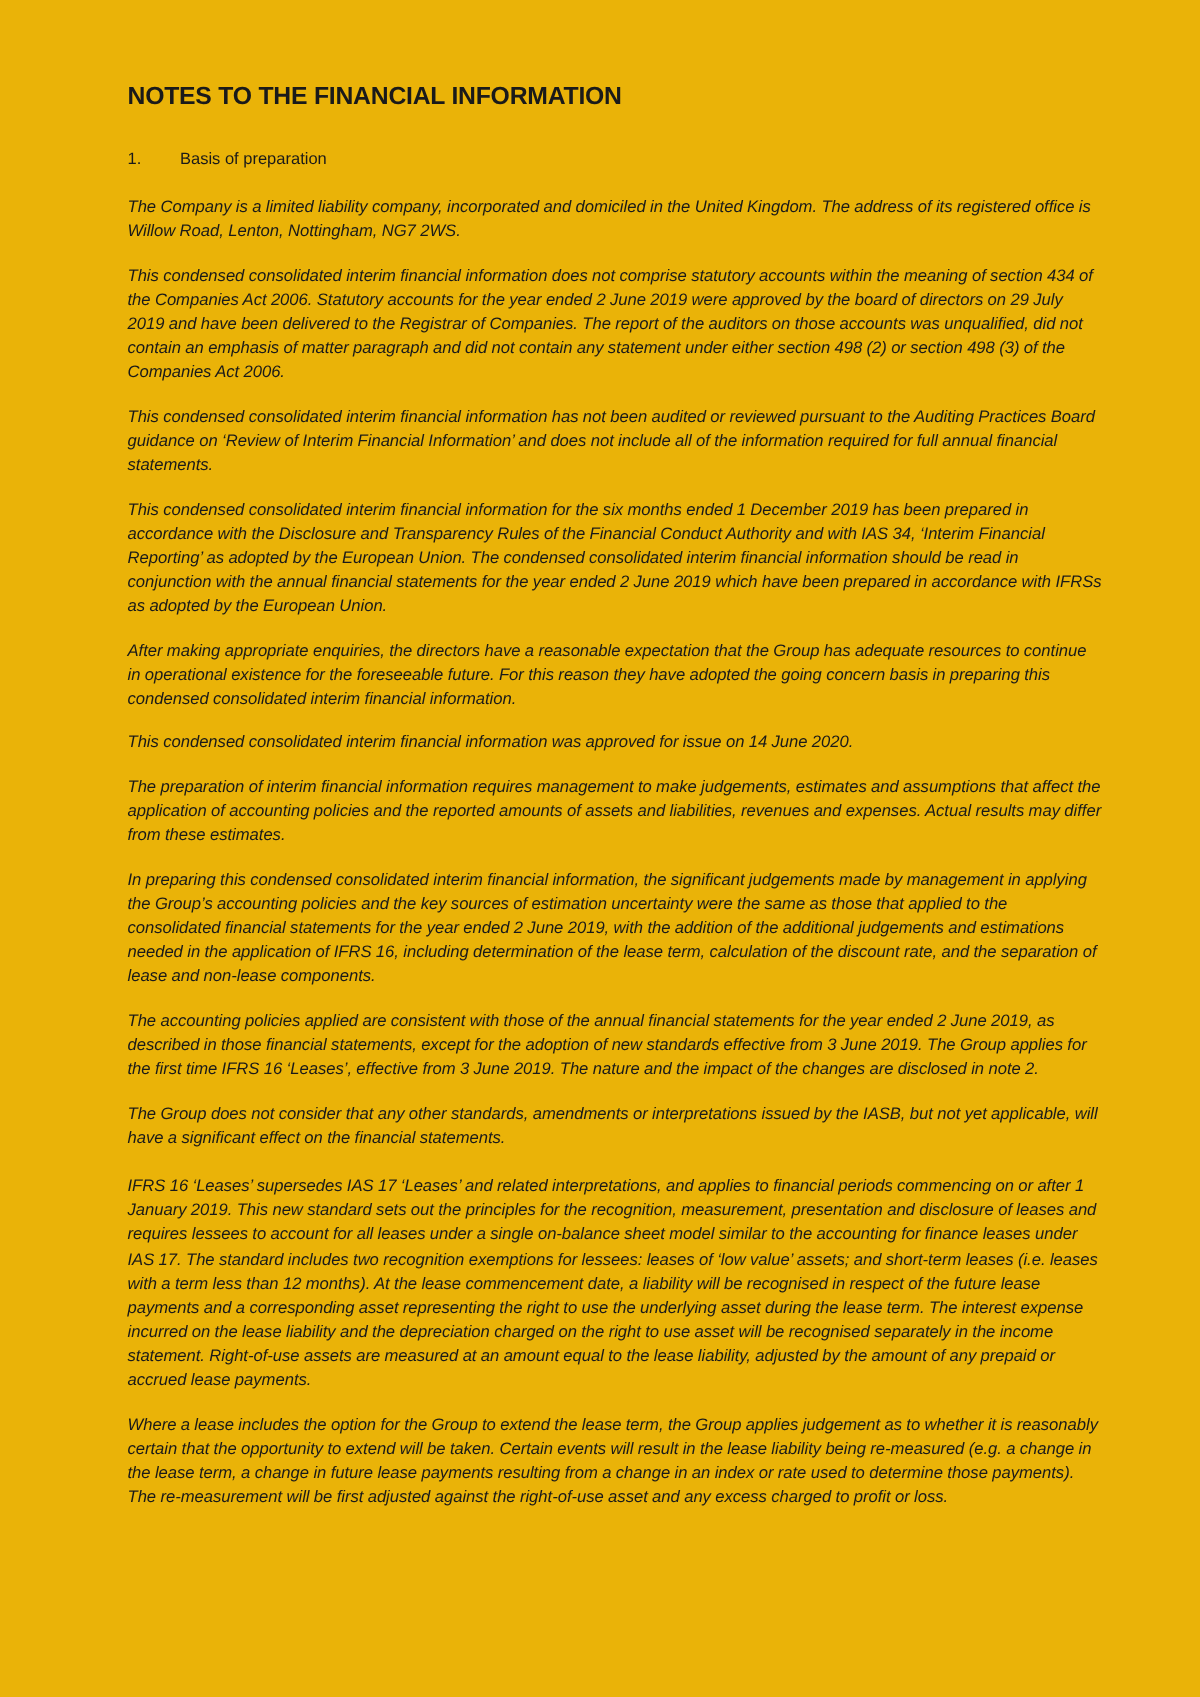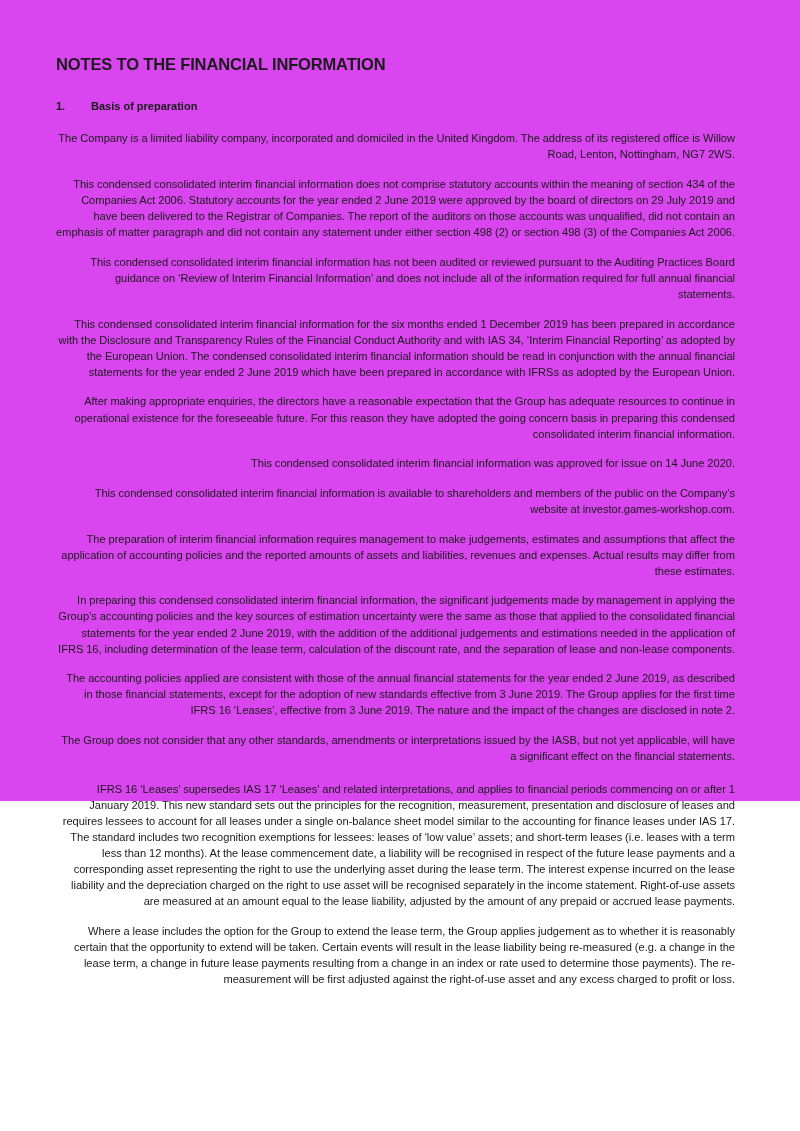--- a/index.html
+++ b/index.html
@@ -10,53 +10,54 @@
   body {
     width: 800px;
     height: 1131px;
     font-family: "Liberation Sans", sans-serif;
     color: #1a1a1a;
     -webkit-font-smoothing: antialiased;
   }
   .page {
     position: relative;
     width: 800px;
-    height: 801px;
-    background: #d946ef;
+    height: 1131px;
+    background: #eab308;
     box-sizing: border-box;
-    padding: 55px 65px 0 56px;
+    padding: 55px 65px 0 85px;
   }
   .doc-title {
     font-size: 16.5px;
     font-weight: bold;
     letter-spacing: -0.15px;
     margin: 0 0 25px 0;
     line-height: 1.15;
   }
   .section-heading {
     display: block;
     margin: 0 0 17px 0;
     font-size: 11px;
-    font-weight: bold;
+    font-weight: normal;
     line-height: 1.3;
   }
   .section-heading .num {
     display: inline-block;
     width: 35px;
   }
   .section-heading .label {
     display: inline;
   }
   p.body-par {
     font-size: 11.1px;
     line-height: 16.1px;
     margin: 0 0 13.5px 0;
-    text-align: right;
+    text-align: left;
     letter-spacing: -0.02px;
     word-spacing: -0.15px;
+    font-style: italic;
   }
   .spacer-before-heading {
     height: 3px;
   }
 </style>
 </head>
 <body>
 
 <div class="page">
 
@@ -65,21 +66,20 @@
   <div class="section-heading">
     <span class="num">1.</span><span class="label">Basis of preparation</span>
   </div>
 
   <p class="body-par">The Company is a limited liability company, incorporated and domiciled in the United Kingdom. The address of its registered office is Willow Road, Lenton, Nottingham, NG7 2WS.</p>
   <p class="body-par">This condensed consolidated interim financial information does not comprise statutory accounts within the meaning of section 434 of the Companies Act 2006. Statutory accounts for the year ended 2 June 2019 were approved by the board of directors on 29 July 2019 and have been delivered to the Registrar of Companies. The report of the auditors on those accounts was unqualified, did not contain an emphasis of matter paragraph and did not contain any statement under either section 498 (2) or section 498 (3) of the Companies Act 2006.</p>
   <p class="body-par">This condensed consolidated interim financial information has not been audited or reviewed pursuant to the Auditing Practices Board guidance on ‘Review of Interim Financial Information’ and does not include all of the information required for full annual financial statements.</p>
   <p class="body-par">This condensed consolidated interim financial information for the six months ended 1 December 2019 has been prepared in accordance with the Disclosure and Transparency Rules of the Financial Conduct Authority and with IAS 34, ‘Interim Financial Reporting’ as adopted by the European Union. The condensed consolidated interim financial information should be read in conjunction with the annual financial statements for the year ended 2 June 2019 which have been prepared in accordance with IFRSs as adopted by the European Union.</p>
   <p class="body-par">After making appropriate enquiries, the directors have a reasonable expectation that the Group has adequate resources to continue in operational existence for the foreseeable future. For this reason they have adopted the going concern basis in preparing this condensed consolidated interim financial information.</p>
   <p class="body-par">This condensed consolidated interim financial information was approved for issue on 14 June 2020.</p>
-  <p class="body-par">This condensed consolidated interim financial information is available to shareholders and members of the public on the Company’s website at investor.games-workshop.com.</p>
   <p class="body-par">The preparation of interim financial information requires management to make judgements, estimates and assumptions that affect the application of accounting policies and the reported amounts of assets and liabilities, revenues and expenses. Actual results may differ from these estimates.</p>
   <p class="body-par">In preparing this condensed consolidated interim financial information, the significant judgements made by management in applying the Group’s accounting policies and the key sources of estimation uncertainty were the same as those that applied to the consolidated financial statements for the year ended 2 June 2019, with the addition of the additional judgements and estimations needed in the application of IFRS 16, including determination of the lease term, calculation of the discount rate, and the separation of lease and non-lease components.</p>
   <p class="body-par">The accounting policies applied are consistent with those of the annual financial statements for the year ended 2 June 2019, as described in those financial statements, except for the adoption of new standards effective from 3 June 2019. The Group applies for the first time IFRS 16 ‘Leases’, effective from 3 June 2019. The nature and the impact of the changes are disclosed in note 2.</p>
   <p class="body-par">The Group does not consider that any other standards, amendments or interpretations issued by the IASB, but not yet applicable, will have a significant effect on the financial statements.</p>
 
   <div class="spacer-before-heading"></div>
 
 
   <p class="body-par">IFRS 16 ‘Leases’ supersedes IAS 17 ‘Leases’ and related interpretations, and applies to financial periods commencing on or after 1 January 2019. This new standard sets out the principles for the recognition, measurement, presentation and disclosure of leases and requires lessees to account for all leases under a single on-balance sheet model similar to the accounting for finance leases under IAS 17. The standard includes two recognition exemptions for lessees: leases of ‘low value’ assets; and short-term leases (i.e. leases with a term less than 12 months). At the lease commencement date, a liability will be recognised in respect of the future lease payments and a corresponding asset representing the right to use the underlying asset during the lease term. The interest expense incurred on the lease liability and the depreciation charged on the right to use asset will be recognised separately in the income statement. Right-of-use assets are measured at an amount equal to the lease liability, adjusted by the amount of any prepaid or accrued lease payments.</p>
   <p class="body-par">Where a lease includes the option for the Group to extend the lease term, the Group applies judgement as to whether it is reasonably certain that the opportunity to extend will be taken. Certain events will result in the lease liability being re-measured (e.g. a change in the lease term, a change in future lease payments resulting from a change in an index or rate used to determine those payments). The re-measurement will be first adjusted against the right-of-use asset and any excess charged to profit or loss.</p>

